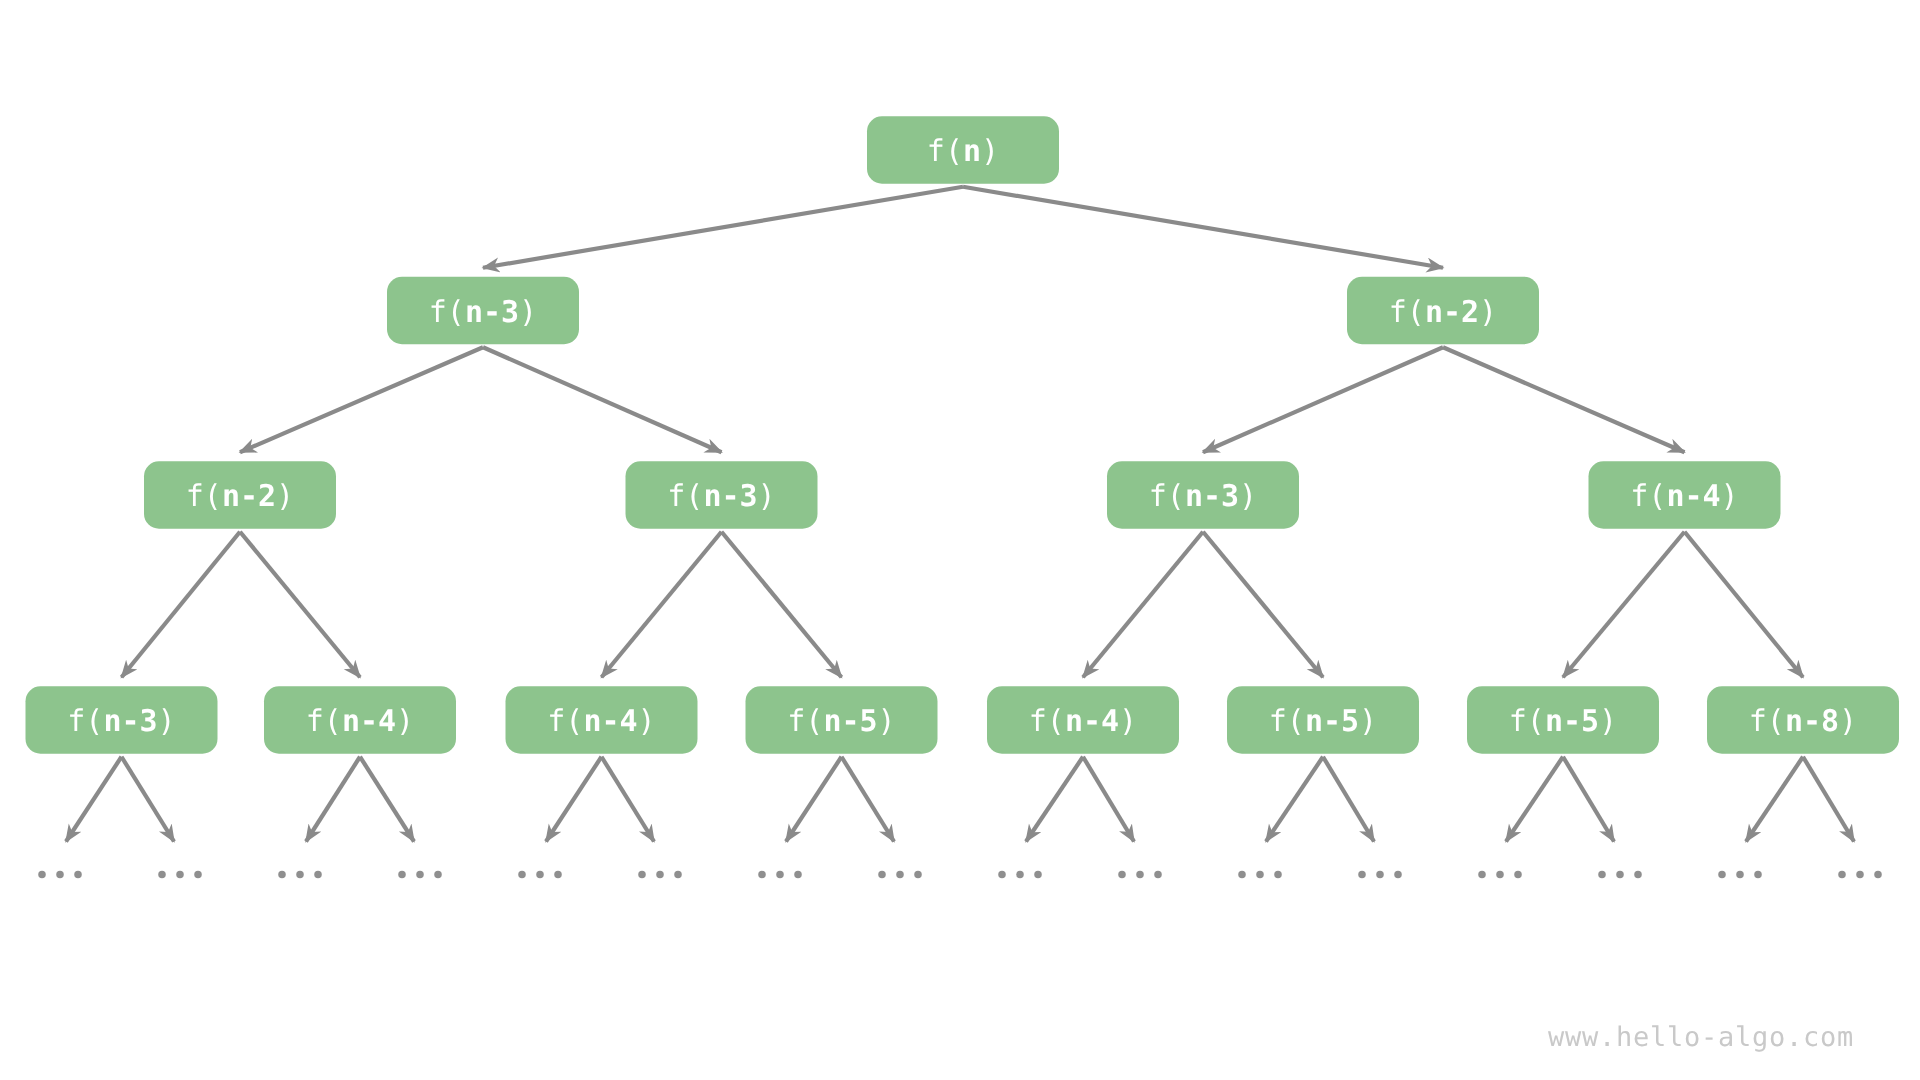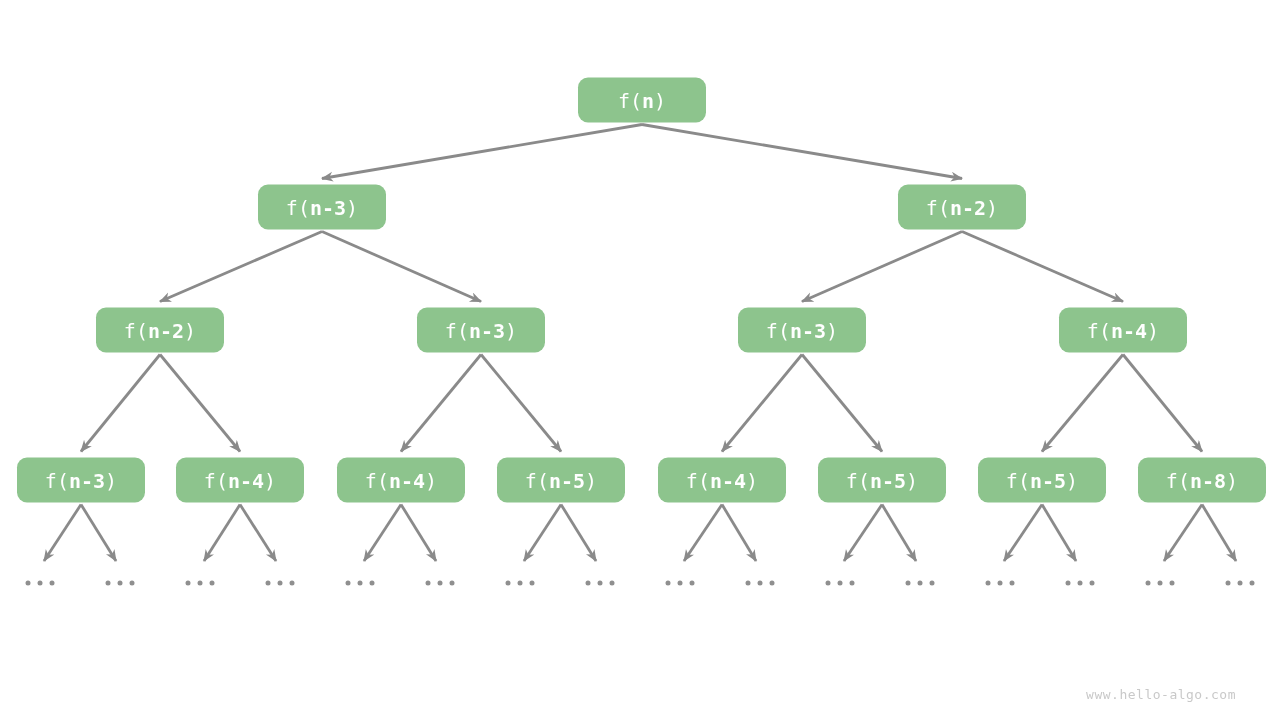--- a/index.html
+++ b/index.html
@@ -45,21 +45,21 @@
     transform:translate(-50%,-50%);
     display:flex;gap:7px;align-items:center;
   }
   .dot{
     width:5px;height:5px;border-radius:50%;
     background:var(--dots);
   }
   .watermark{
     position:absolute;
     right:44px;bottom:18px;
-    font-size:13px;
+    font-size:18px;
     letter-spacing:0.5px;
     color:var(--watermark);
   }
 </style>
 </head>
 <body>
 
 <div class="canvas">
   <svg id="edges-svg" viewBox="0 0 1280 720" xmlns="http://www.w3.org/2000/svg">
     <defs>

